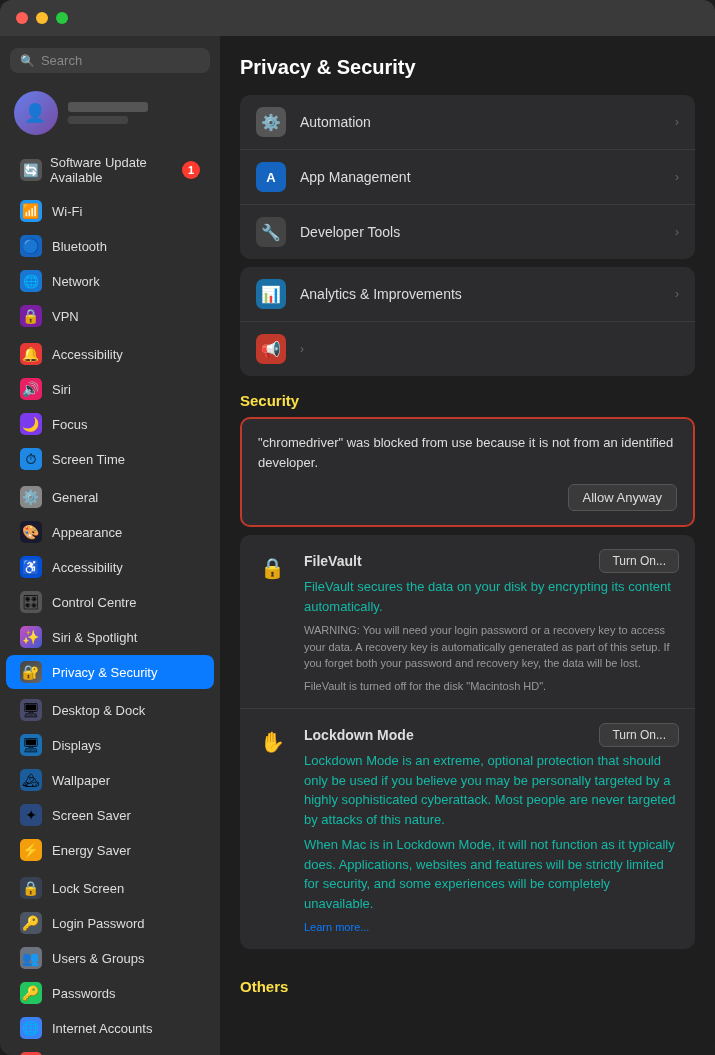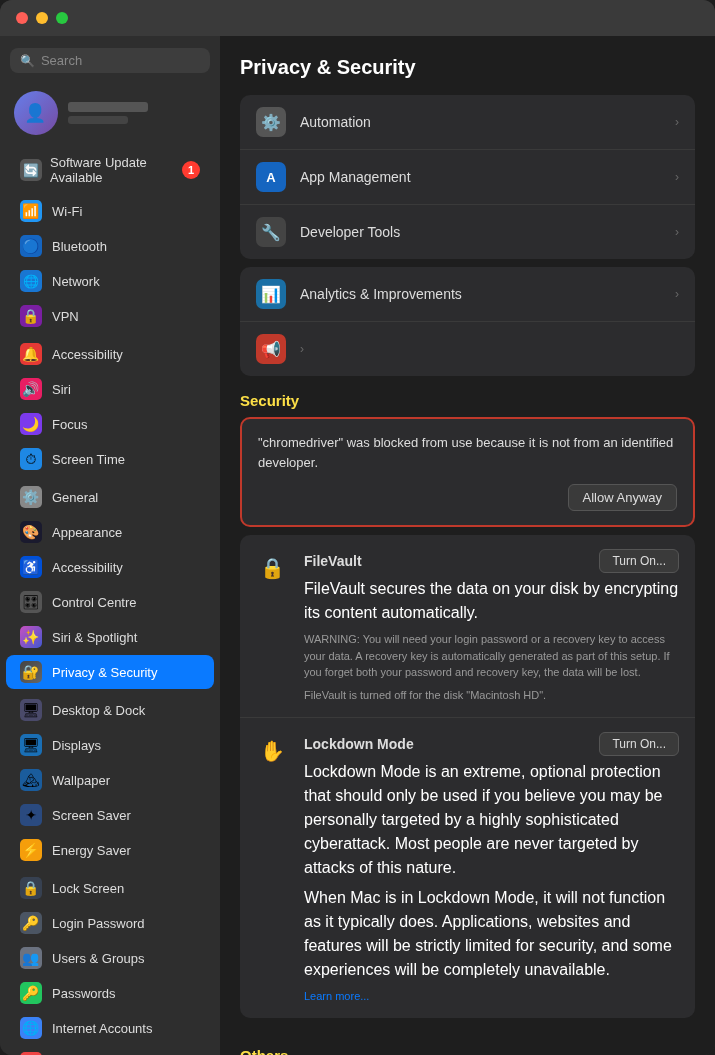--- a/index.html
+++ b/index.html
@@ -379,22 +379,22 @@
       background: #3a3a3a;
       color: #ddd;
       border: 1px solid #555;
       border-radius: 6px;
       padding: 4px 12px;
       font-size: 12px;
       cursor: pointer;
       white-space: nowrap;
     }
     .feature-desc {
-      color: #ffffff;
-      font-size: 16px;
+      color: #14b8a6;
+      font-size: 13px;
       line-height: 1.5;
     }
     .feature-warning {
       color: #999;
       font-size: 11px;
       line-height: 1.5;
       margin-top: 6px;
     }
     .learn-more {
       color: #0a7aff;

